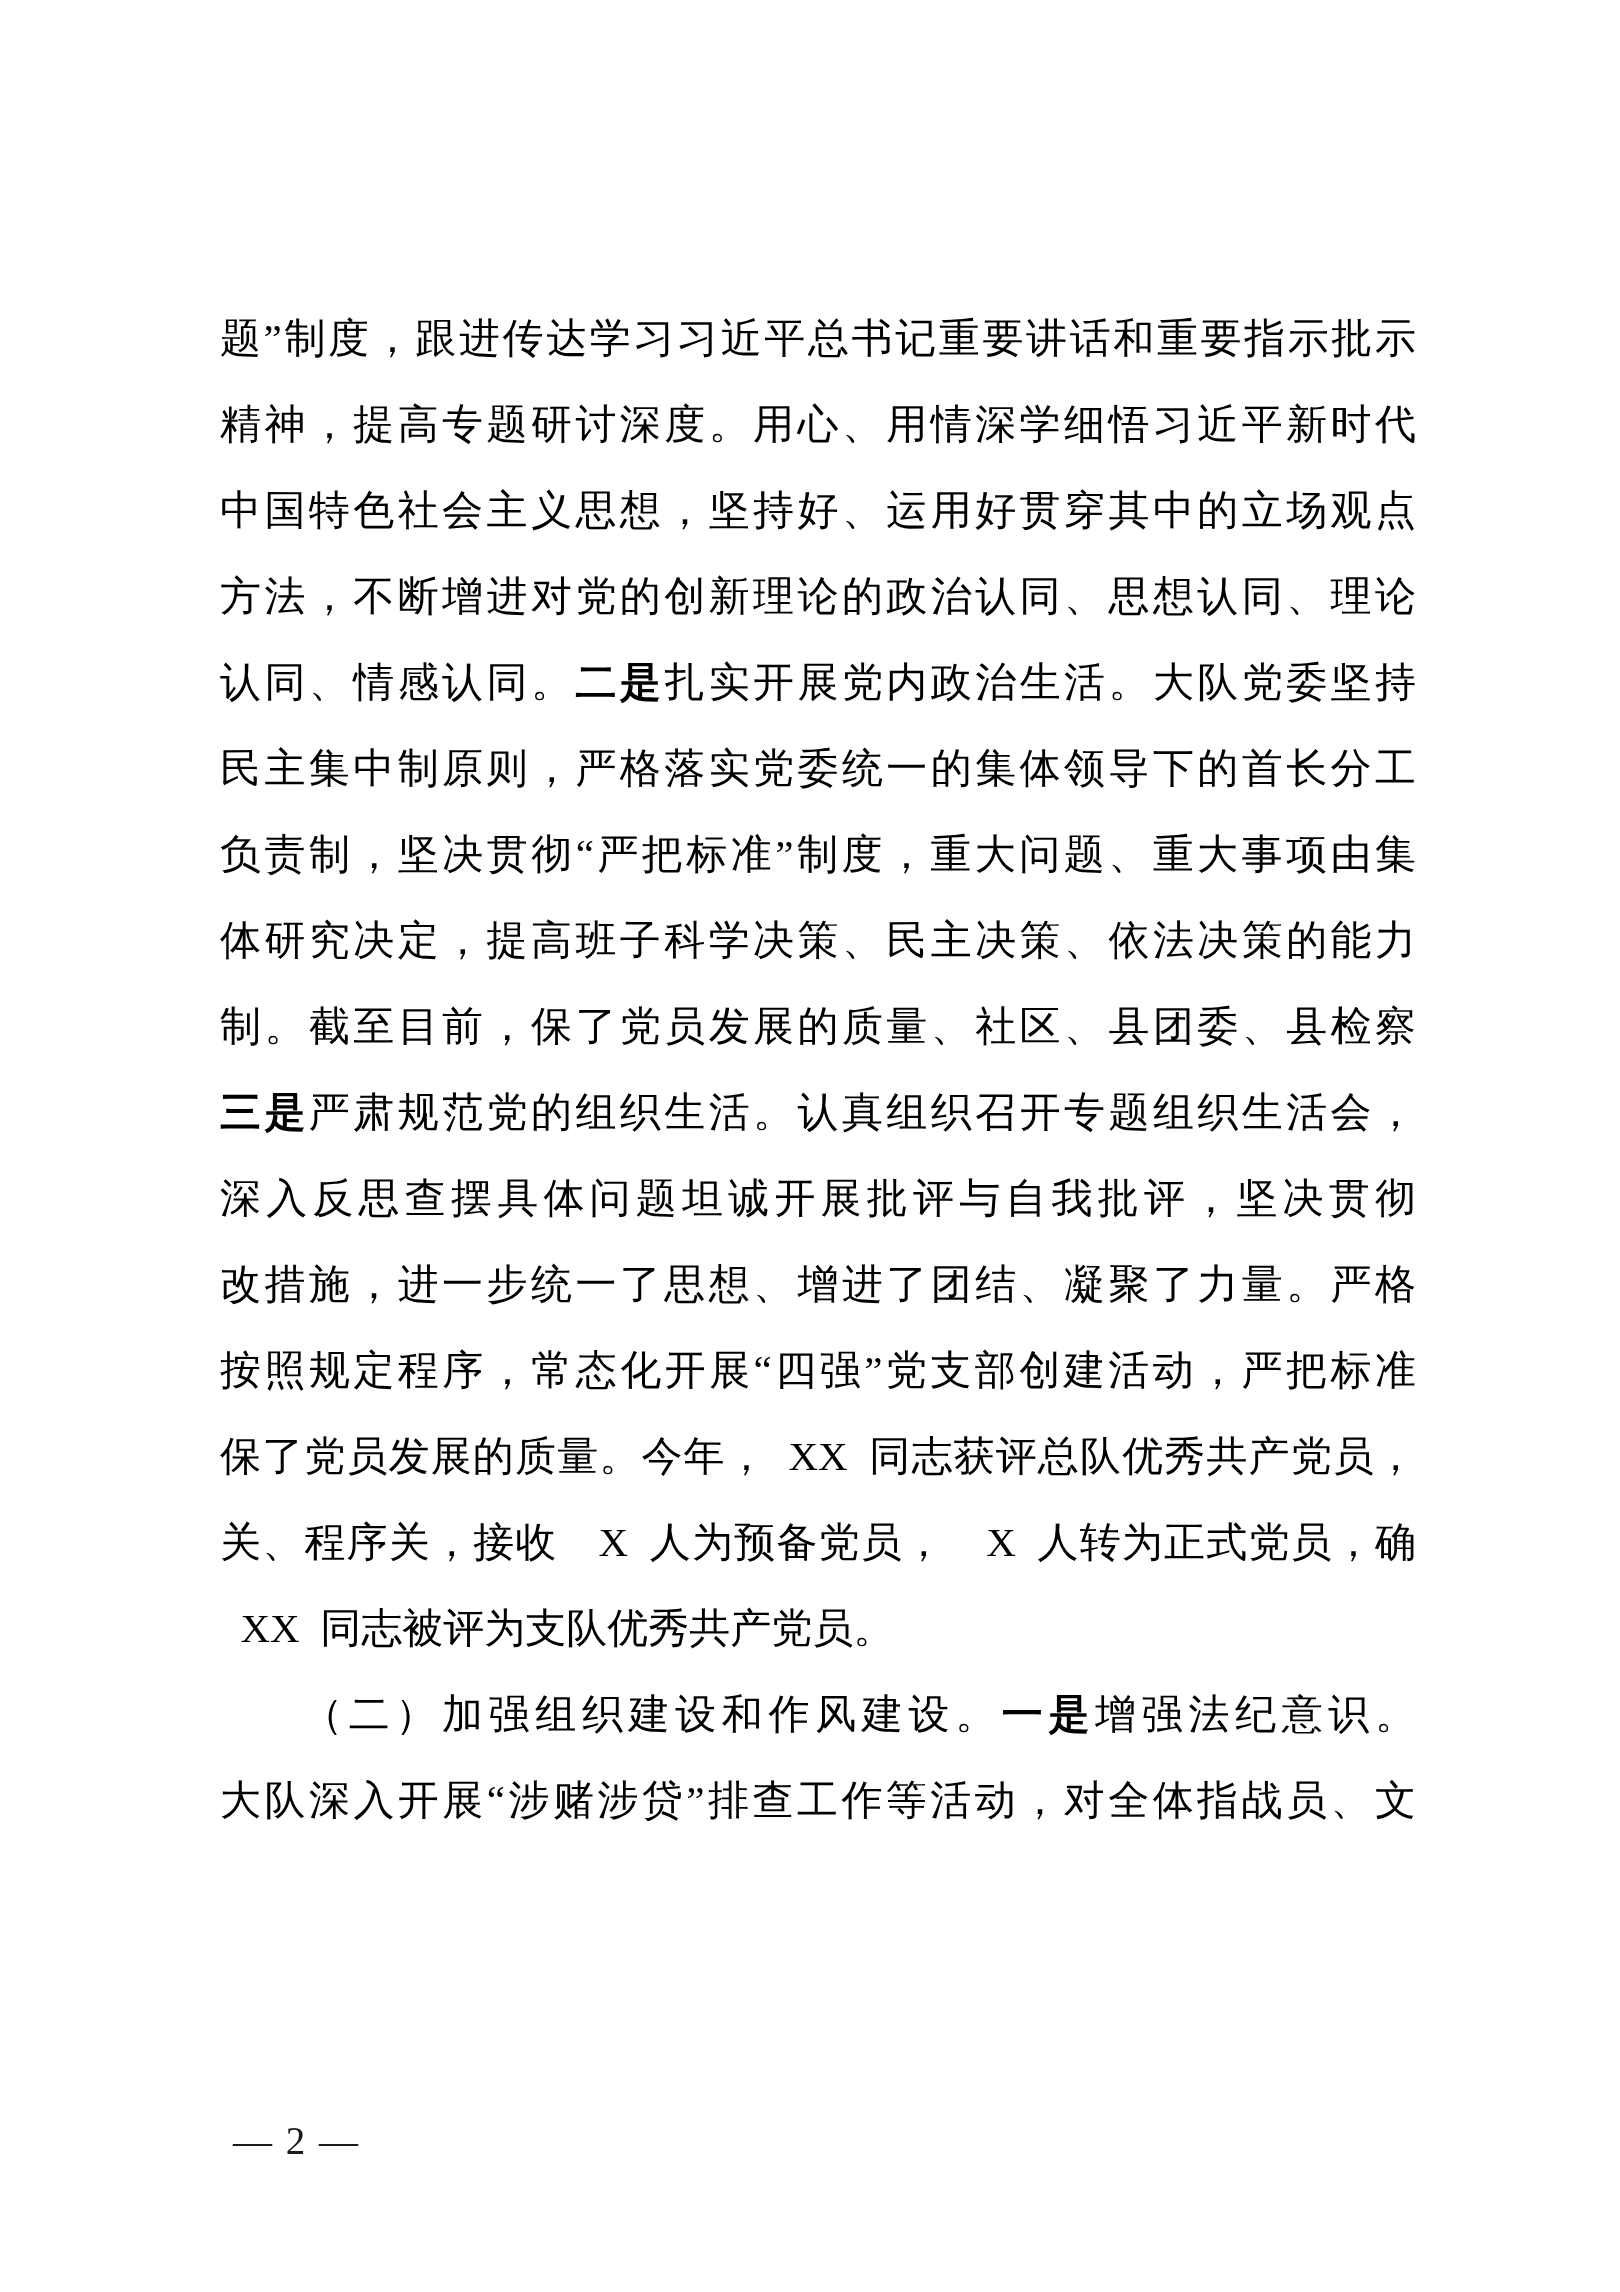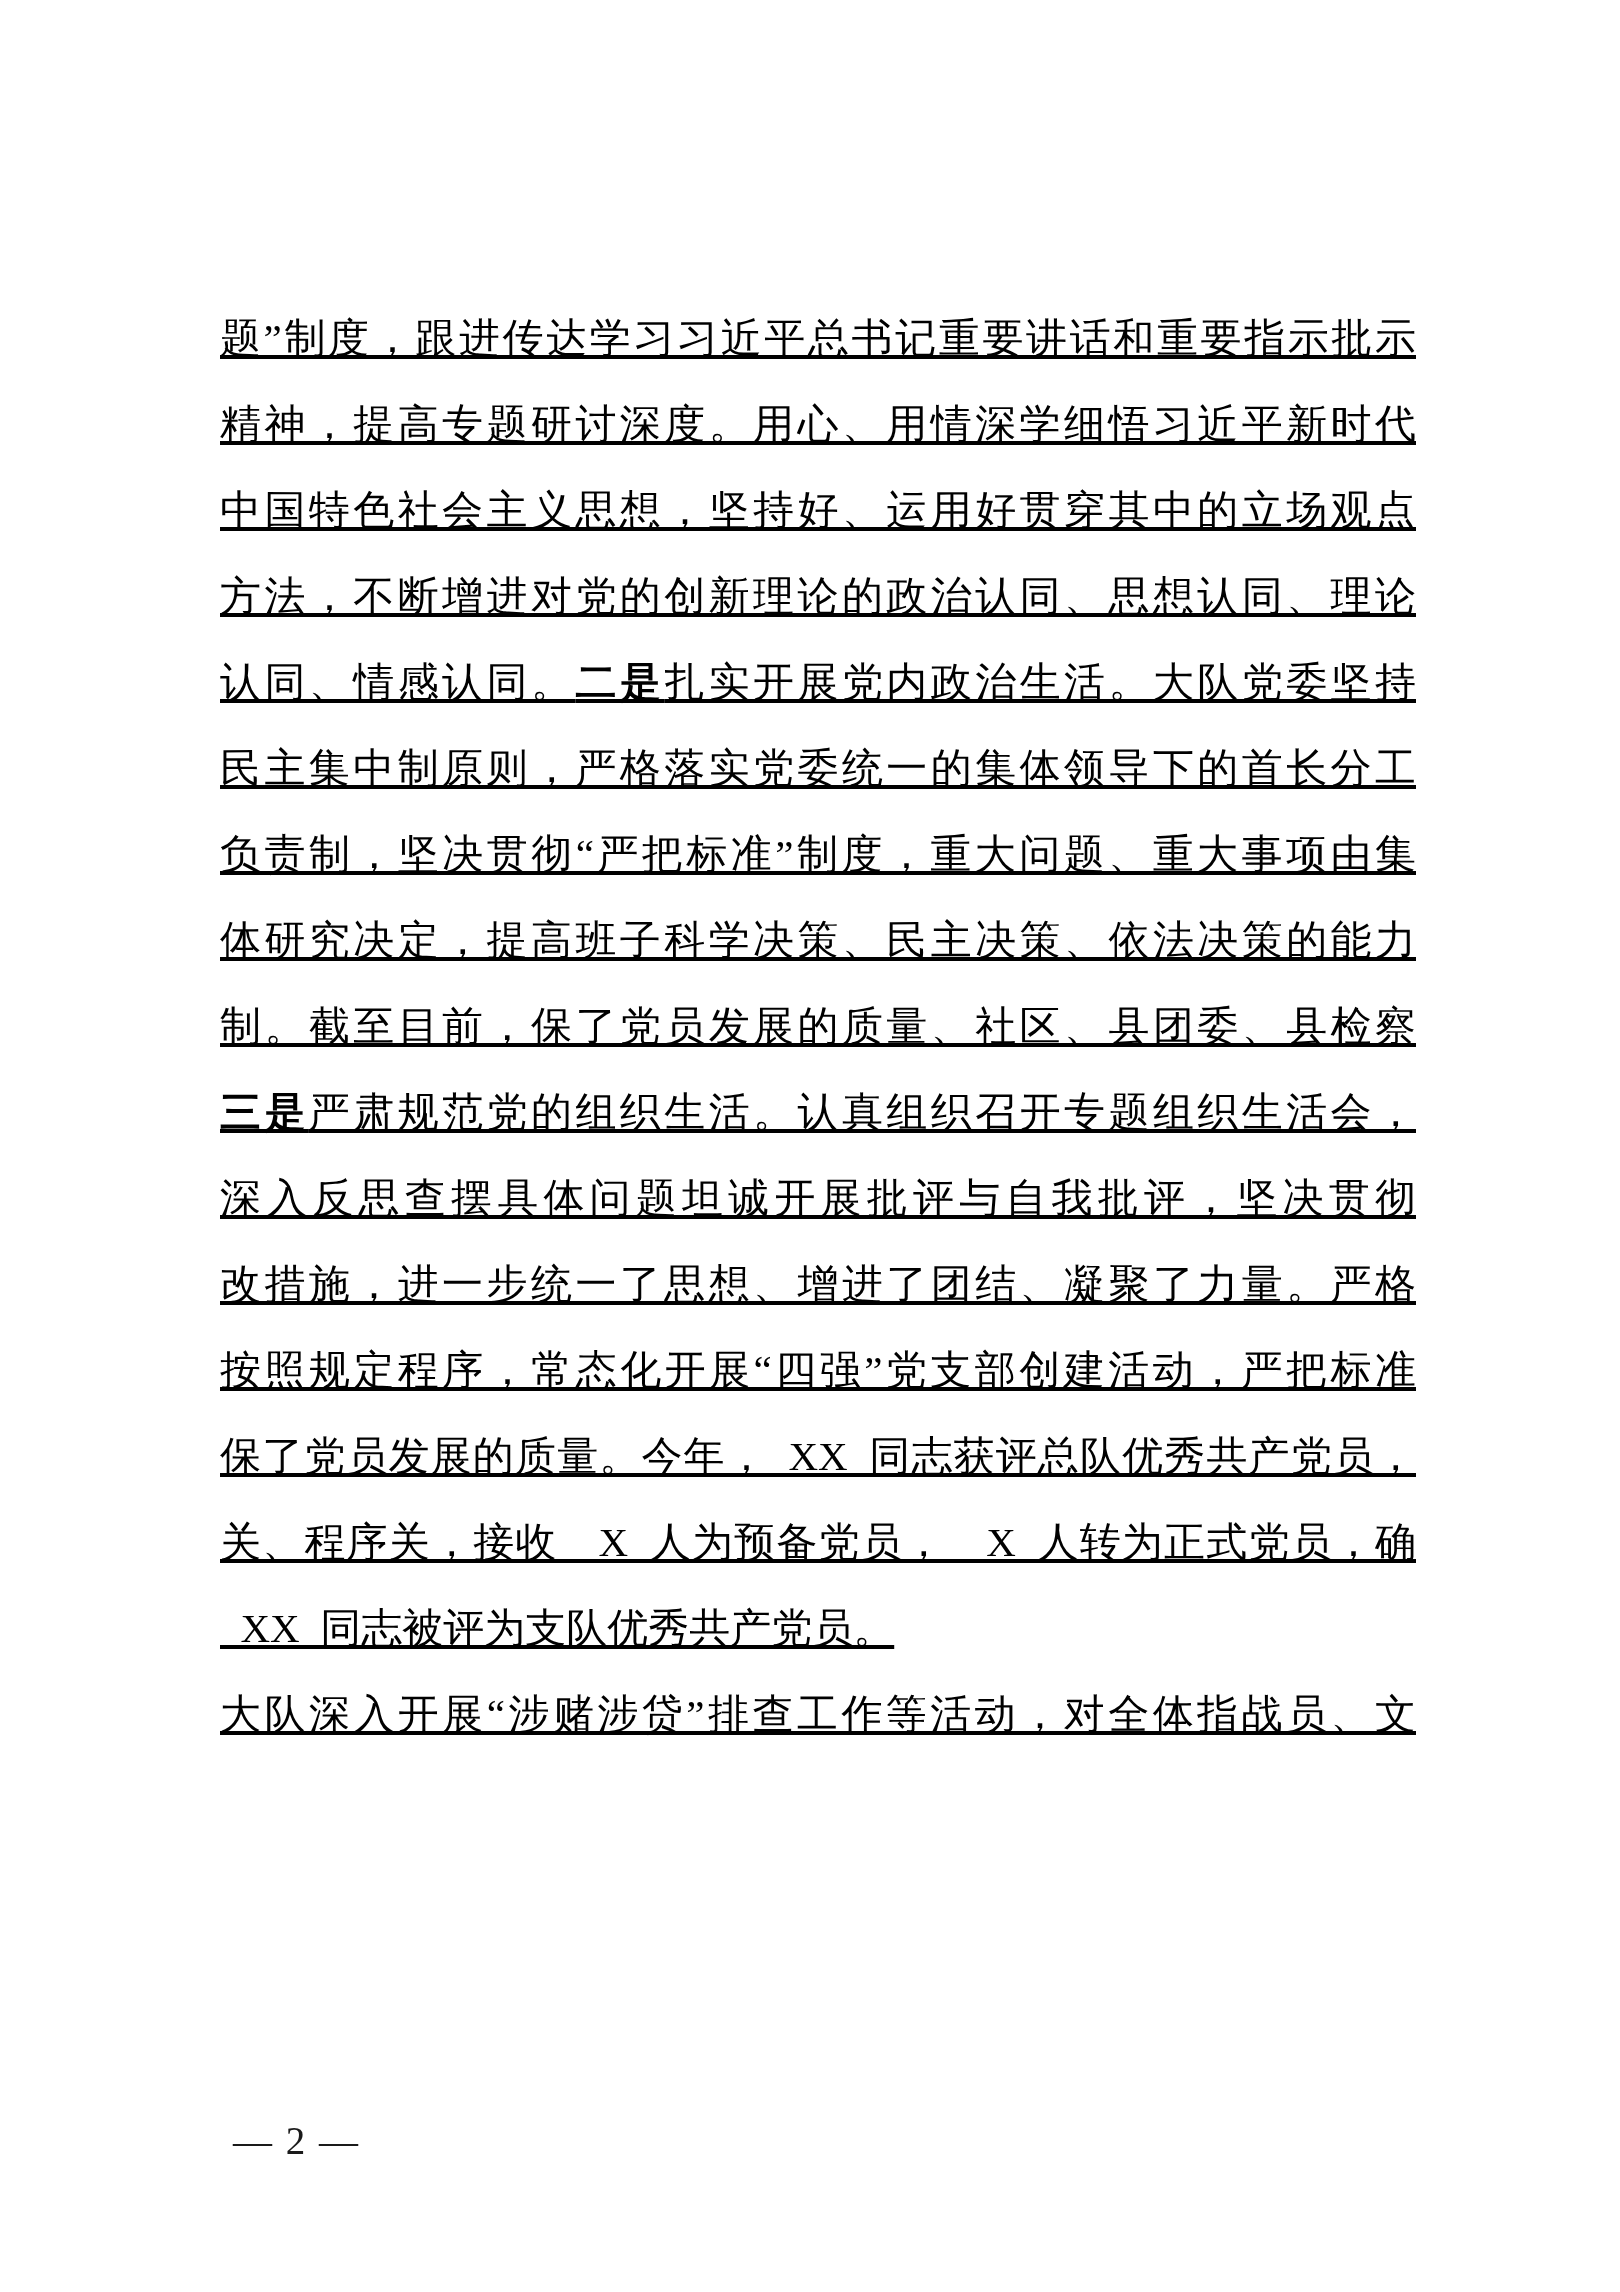--- a/index.html
+++ b/index.html
@@ -32,21 +32,21 @@
     overflow: hidden;
     height: 86px;
   }
   .line.no-just {
     text-align: right;
     text-align-last: left;
   }
   .line.indent {
     text-indent: 2em;
   }
-  .line span { white-space: normal; text-decoration: underline; }
+  .line span { white-space: normal; }
   .b { font-weight: bold; }
   .page-footer {
     position: absolute;
     left: 233px;
     top: 2113px;
     font-size: 39px;
     line-height: 55px;
     letter-spacing: 2px;
     color: #1a1a1a;
   }
@@ -67,20 +67,21 @@
       <div class="line"><span>负责制，坚决贯彻“严把标准”制度，重大问题、重大事项由集</span></div>
       <div class="line"><span>体研究决定，提高班子科学决策、民主决策、依法决策的能力</span></div>
       <div class="line"><span>制。截至目前，保了党员发展的质量、社区、县团委、县检察</span></div>
       <div class="line"><span class="b">三是</span><span>严肃规范党的组织生活。认真组织召开专题组织生活会，</span></div>
       <div class="line"><span>深入反思查摆具体问题坦诚开展批评与自我批评，坚决贯彻</span></div>
       <div class="line"><span>改措施，进一步统一了思想、增进了团结、凝聚了力量。严格</span></div>
       <div class="line"><span>按照规定程序，常态化开展“四强”党支部创建活动，严把标准</span></div>
       <div class="line"><span>保了党员发展的质量。今年， XX 同志获评总队优秀共产党员，</span></div>
       <div class="line"><span>关、程序关，接收  X 人为预备党员，  X 人转为正式党员，确</span></div>
       <div class="line no-just"><span> XX 同志被评为支队优秀共产党员。</span></div>
+      <div class="line indent"><span>（二）加强组织建设和作风建设。</span><span class="b">一是</span><span>增强法纪意识。</span></div>
       <div class="line"><span>大队深入开展“涉赌涉贷”排查工作等活动，对全体指战员、文</span></div>
     </div>
 
   <div class="page-footer">
     <span>— 2 —</span>
   </div>
 
 </div>
 
 

